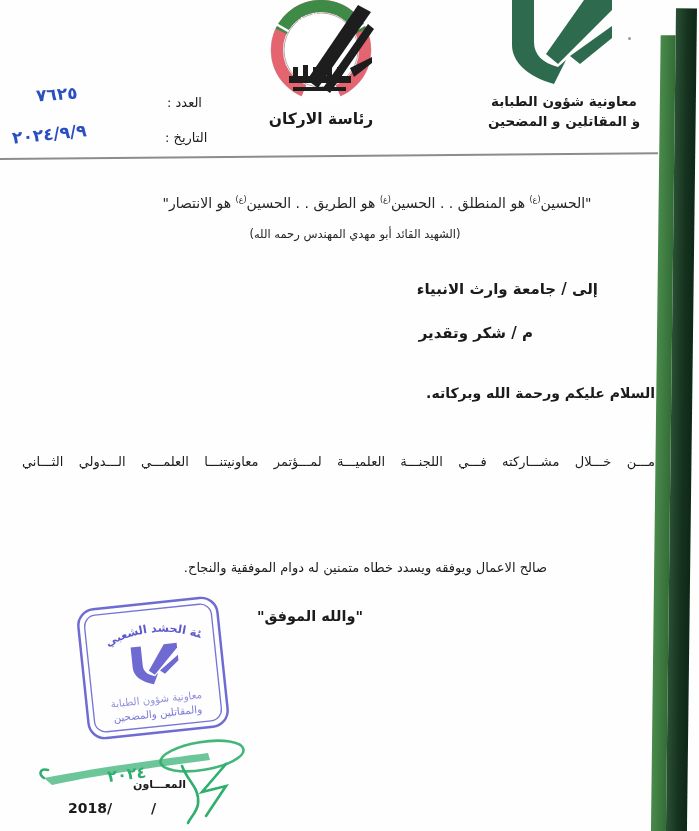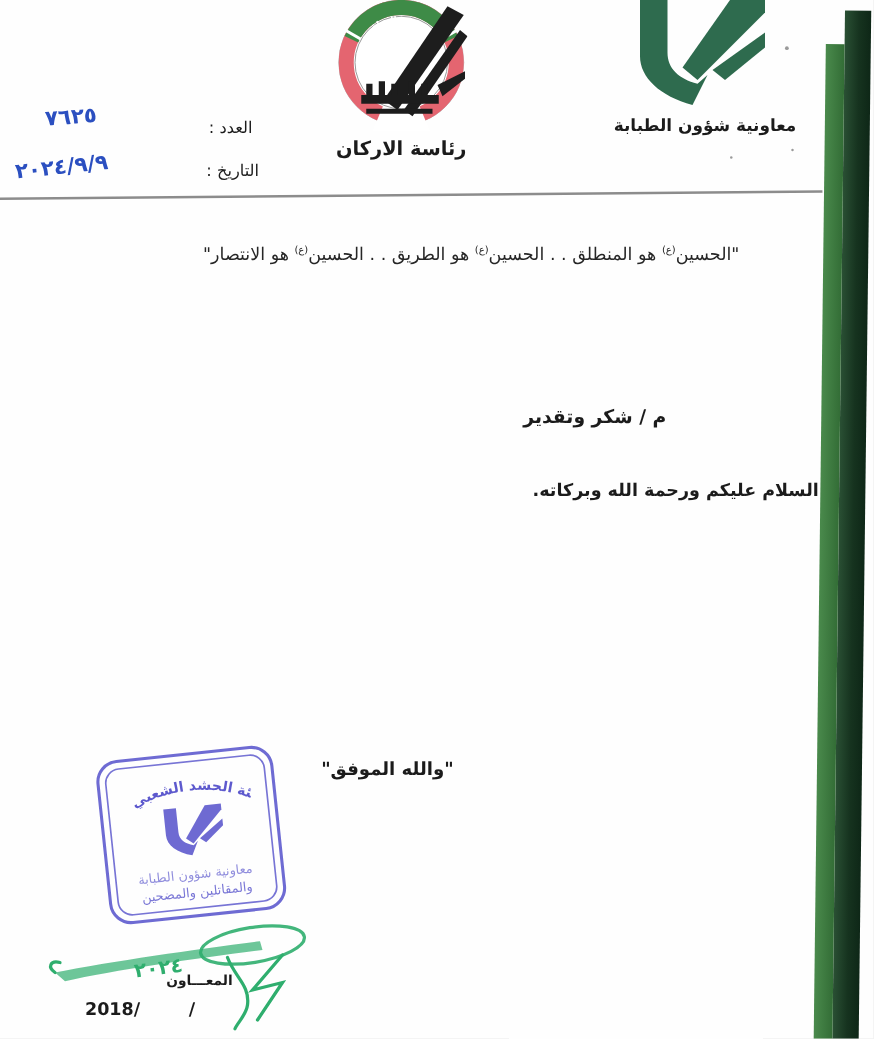--- a/index.html
+++ b/index.html
@@ -88,33 +88,38 @@
 
   <svg class="unit-logo" viewBox="0 0 112 86" xmlns="http://www.w3.org/2000/svg">
     <g fill="#2e6b4e">
       <path d="M12,0 L34,0 L34,42 C34,55 43,63 58,67 L66,60 L54,84 C28,77 12,62 12,45 Z"></path>
       <path d="M84,0 L112,0 L112,10 L58,64 L46,54 Z"></path>
       <path d="M112,26 L112,38 L80,64 L70,56 Z"></path>
     </g>
   </svg>
   <div class="unit-name">
     <div>معاونية شؤون الطبابة</div>
+    <div>و المقاتلين و المضحين</div>
   </div>
 
   <div class="lbl num-lbl" dir="rtl">العدد :</div>
   <div class="hand num-val" dir="ltr">٧٦٢٥</div>
   <div class="lbl date-lbl" dir="rtl">التاريخ :</div>
   <div class="hand date-val" dir="ltr">٢٠٢٤/٩/٩</div>
   <div class="rule"></div>
 
   <div class="quote-line" dir="rtl"><span>"الحسين</span><span class="sup">(ع)</span><span> هو المنطلق . . الحسين</span><span class="sup">(ع)</span><span> هو الطريق . . الحسين</span><span class="sup">(ع)</span><span> هو الانتصار"</span></div>
+  <div class="quote-attr" dir="rtl">(الشهيد القائد أبو مهدي المهندس رحمه الله)</div>
 
+  <div class="toline" dir="rtl">إلى / جامعة وارث الانبياء</div>
   <div class="subjline" dir="rtl">م / شكر وتقدير</div>
   <div class="greet" dir="rtl">السلام عليكم ورحمة الله وبركاته.</div>
 
+  <div class="bl jline l-p1l2" dir="rtl">مـــن خـــلال مشـــاركته فـــي اللجنـــة العلميـــة لمـــؤتمر معاونيتنـــا العلمـــي الـــدولي الثـــاني</div>
+  <div class="bl l-p2l2" dir="rtl">صالح الاعمال ويوفقه ويسدد خطاه متمنين له دوام الموفقية والنجاح.</div>
   <div class="closing" dir="rtl">"والله الموفق"</div>
 
   <svg class="stamp" viewBox="0 0 142 132" xmlns="http://www.w3.org/2000/svg" xmlns:xlink="http://www.w3.org/1999/xlink">
     <rect x="3" y="3" width="136" height="126" rx="16" fill="none" stroke="#5551cb" stroke-width="2.4" opacity="0.85"></rect>
     <rect x="9" y="9" width="124" height="114" rx="11" fill="none" stroke="#5551cb" stroke-width="1.3" opacity="0.8"></rect>
     <path id="stamparc" d="M22,44 Q71,20 120,42" fill="none"></path>
     <text font-size="11" font-weight="bold" fill="#5551cb" opacity="0.95">
       <textPath href="#stamparc" xlink:href="#stamparc" startOffset="8%">هيئة الحشد الشعبي</textPath>
     </text>
     <g transform="translate(46,44) scale(0.45)" fill="#5551cb" opacity="0.85">

